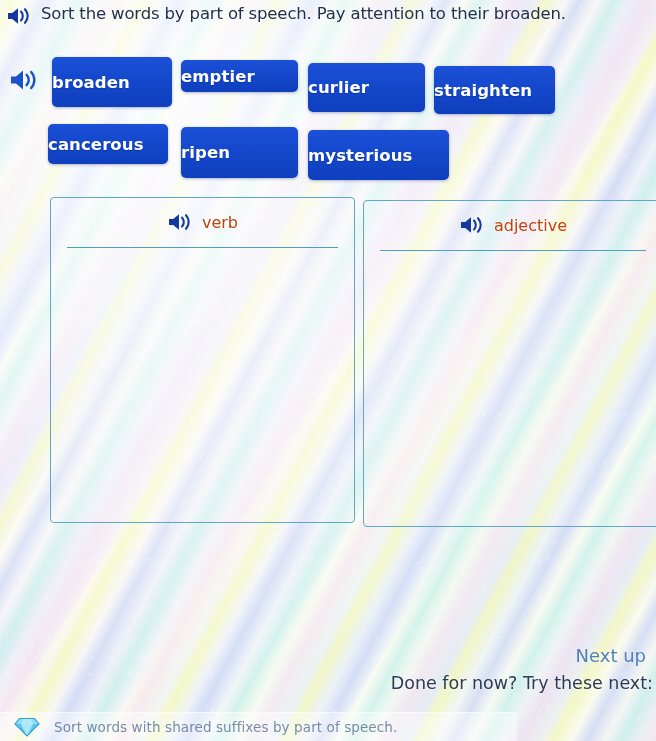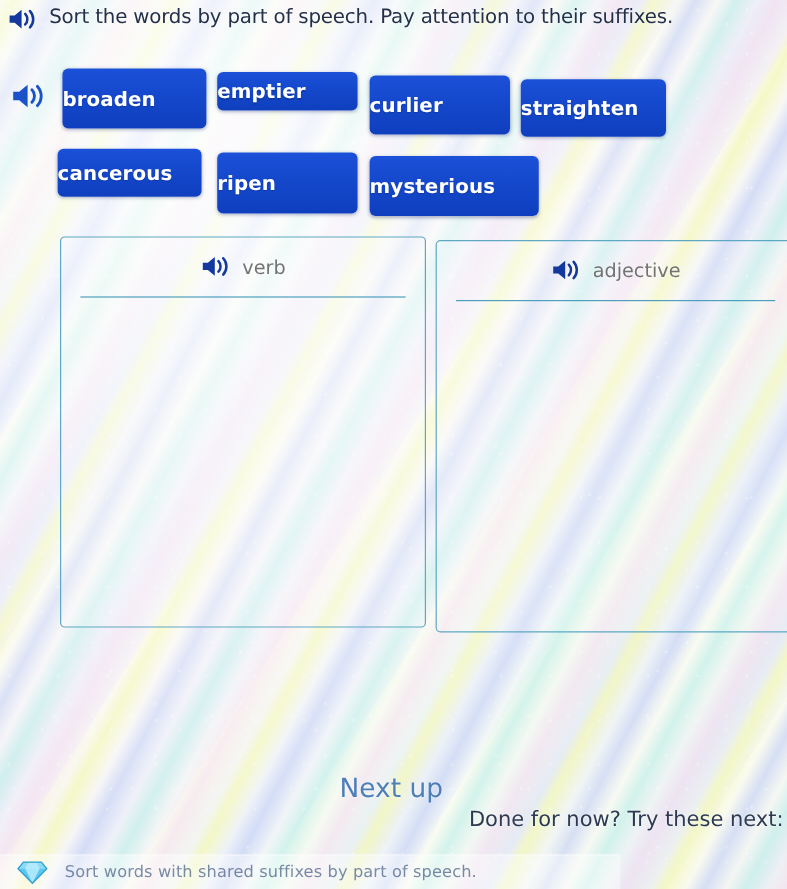--- a/index.html
+++ b/index.html
@@ -120,21 +120,21 @@
     left: 0;
     right: 0;
     top: 14px;
     display: flex;
     align-items: center;
     justify-content: center;
     gap: 9px;
   }
   .dz-label {
     font-size: 16px;
-    color: #737373;
+    color: #c2410c;
     text-shadow: 0 0 2px rgba(255,255,255,0.7);
   }
   .dz-rule {
     position: absolute;
     left: 16px;
     right: 16px;
     top: 49px;
     height: 0;
     border-top: 1.4px solid #4e9fbd;
   }
@@ -158,22 +158,22 @@
     box-shadow: 0 1px 3px rgba(60,90,20,0.35);
     text-shadow: 0 1px 1px rgba(0,0,0,0.22);
   }
 
   
   #nextup-title {
     position: absolute;
     right: 10px;
     top: 645px;
     width: 640px;
-    text-align: center;
-    font-size: 22px;
+    text-align: right;
+    font-size: 18px;
     color: #4f7fb8;
     text-shadow: 0 0 2px rgba(255,255,255,0.8);
   }
   #nextup-sub {
     position: absolute;
     right: 3px;
     top: 673px;
     width: 650px;
     text-align: right;
     font-size: 17.5px;
@@ -214,21 +214,21 @@
 <div id="stage">
 
   <div id="prompt-row">
     <span class="spk" style="margin-top:3px;">
       <svg width="26" height="20" viewBox="0 0 26 20" aria-hidden="true">
         <path d="M2 7 h4.2 L12 2.2 v15.6 L6.2 13 H2 Z" fill="#13399e"></path>
         <path d="M15 5.6 a6.3 6.3 0 0 1 0 8.8" stroke="#13399e" stroke-width="2.1" fill="none" stroke-linecap="round"></path>
         <path d="M19 3.2 a10 10 0 0 1 0 13.6" stroke="#13399e" stroke-width="2.1" fill="none" stroke-linecap="round"></path>
       </svg>
     </span>
-    <span id="prompt-text">Sort the words by part of speech. Pay attention to their suffixes.</span>
+    <span id="prompt-text">Sort the words by part of speech. Pay attention to their broaden.</span>
   </div>
 
   <div id="tiles-speaker" class="spk">
     <svg width="30" height="24" viewBox="0 0 30 24" aria-hidden="true">
       <path d="M2 8.5 h5 L14 2.6 v18.8 L7 15.5 H2 Z" fill="#1a52c9"></path>
       <path d="M17.6 6.8 a7.4 7.4 0 0 1 0 10.4" stroke="#1a52c9" stroke-width="2.4" fill="none" stroke-linecap="round"></path>
       <path d="M22.2 4 a11.8 11.8 0 0 1 0 16" stroke="#1a52c9" stroke-width="2.4" fill="none" stroke-linecap="round"></path>
     </svg>
   </div>
 

